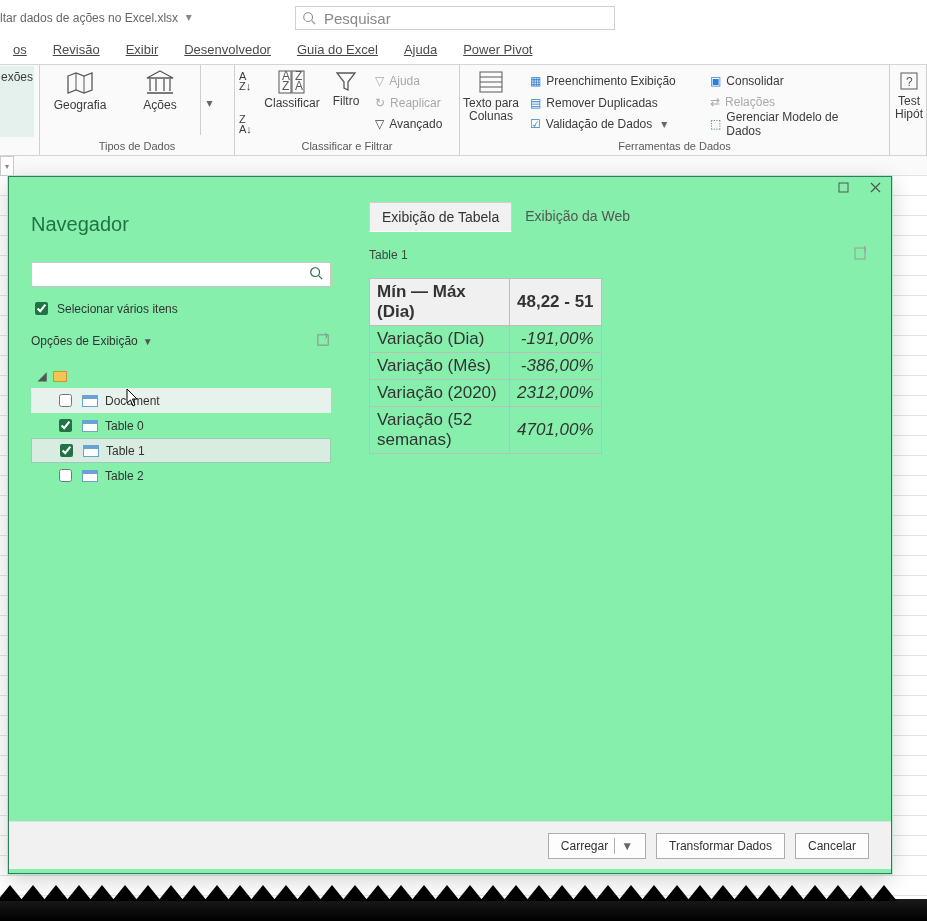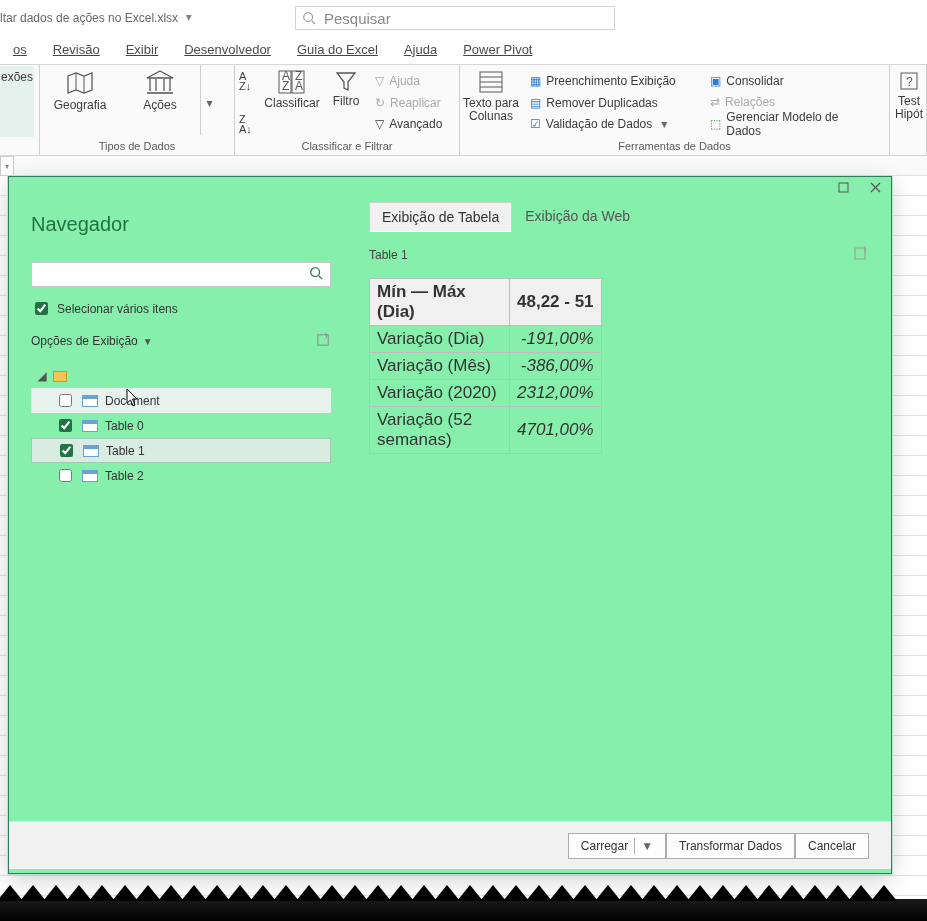--- a/index.html
+++ b/index.html
@@ -70,21 +70,21 @@
   
   .view-tabs{display:flex;align-items:flex-end;height:26px;margin-top:4px;}
   .view-tab{padding:6px 12px;font-size:14px;color:#555;border:1px solid transparent;}
   .view-tab.sel{border:1px solid #cfcfcf;border-bottom:1px solid #fdfdfd;background:#f1f1f1;color:#333;position:relative;top:1px;}
   .table-title{margin-top:14px;font-size:22px;color:#444;font-weight:400;display:flex;align-items:center;justify-content:space-between;}
   .preview-table{margin-top:14px;border-collapse:collapse;}
   .preview-table th,.preview-table td{border:1px solid var(--table-border);padding:3px 7px;font-size:17px;color:#333;}
   .preview-table th{background:#f0f0f0;text-align:left;font-weight:600;}
   .preview-table td.val{text-align:right;font-style:italic;}
   
-  .dlg-footer{height:48px;background:#f1f1f1;border-top:1px solid #e0e0e0;display:flex;align-items:center;justify-content:flex-end;padding-right:22px;}
+  .dlg-footer{height:48px;background:#f1f1f1;border-top:1px solid #e0e0e0;display:flex;align-items:center;justify-content:flex-end;gap:10px;padding-right:22px;}
   .btnf{height:26px;border:1px solid #adadad;background:#fdfdfd;padding:0 12px;display:flex;align-items:center;gap:6px;font-size:12px;color:#333;}
   .btnf .chev{color:#666;}
   
   .taskbar{position:absolute;left:0;right:0;bottom:0;height:22px;background:linear-gradient(#1a1a1a,#000);}
   .taskbar .tri{display:flex;height:100%;}
   .taskbar .tri span{width:0;height:0;border-left:13px solid transparent;border-right:13px solid transparent;border-bottom:16px solid #000;margin-left:-3px;position:relative;top:-14px;}
   
   svg{display:inline-block}
   
   .cursor{position:absolute;width:14px;height:20px;pointer-events:none;z-index:50;}

